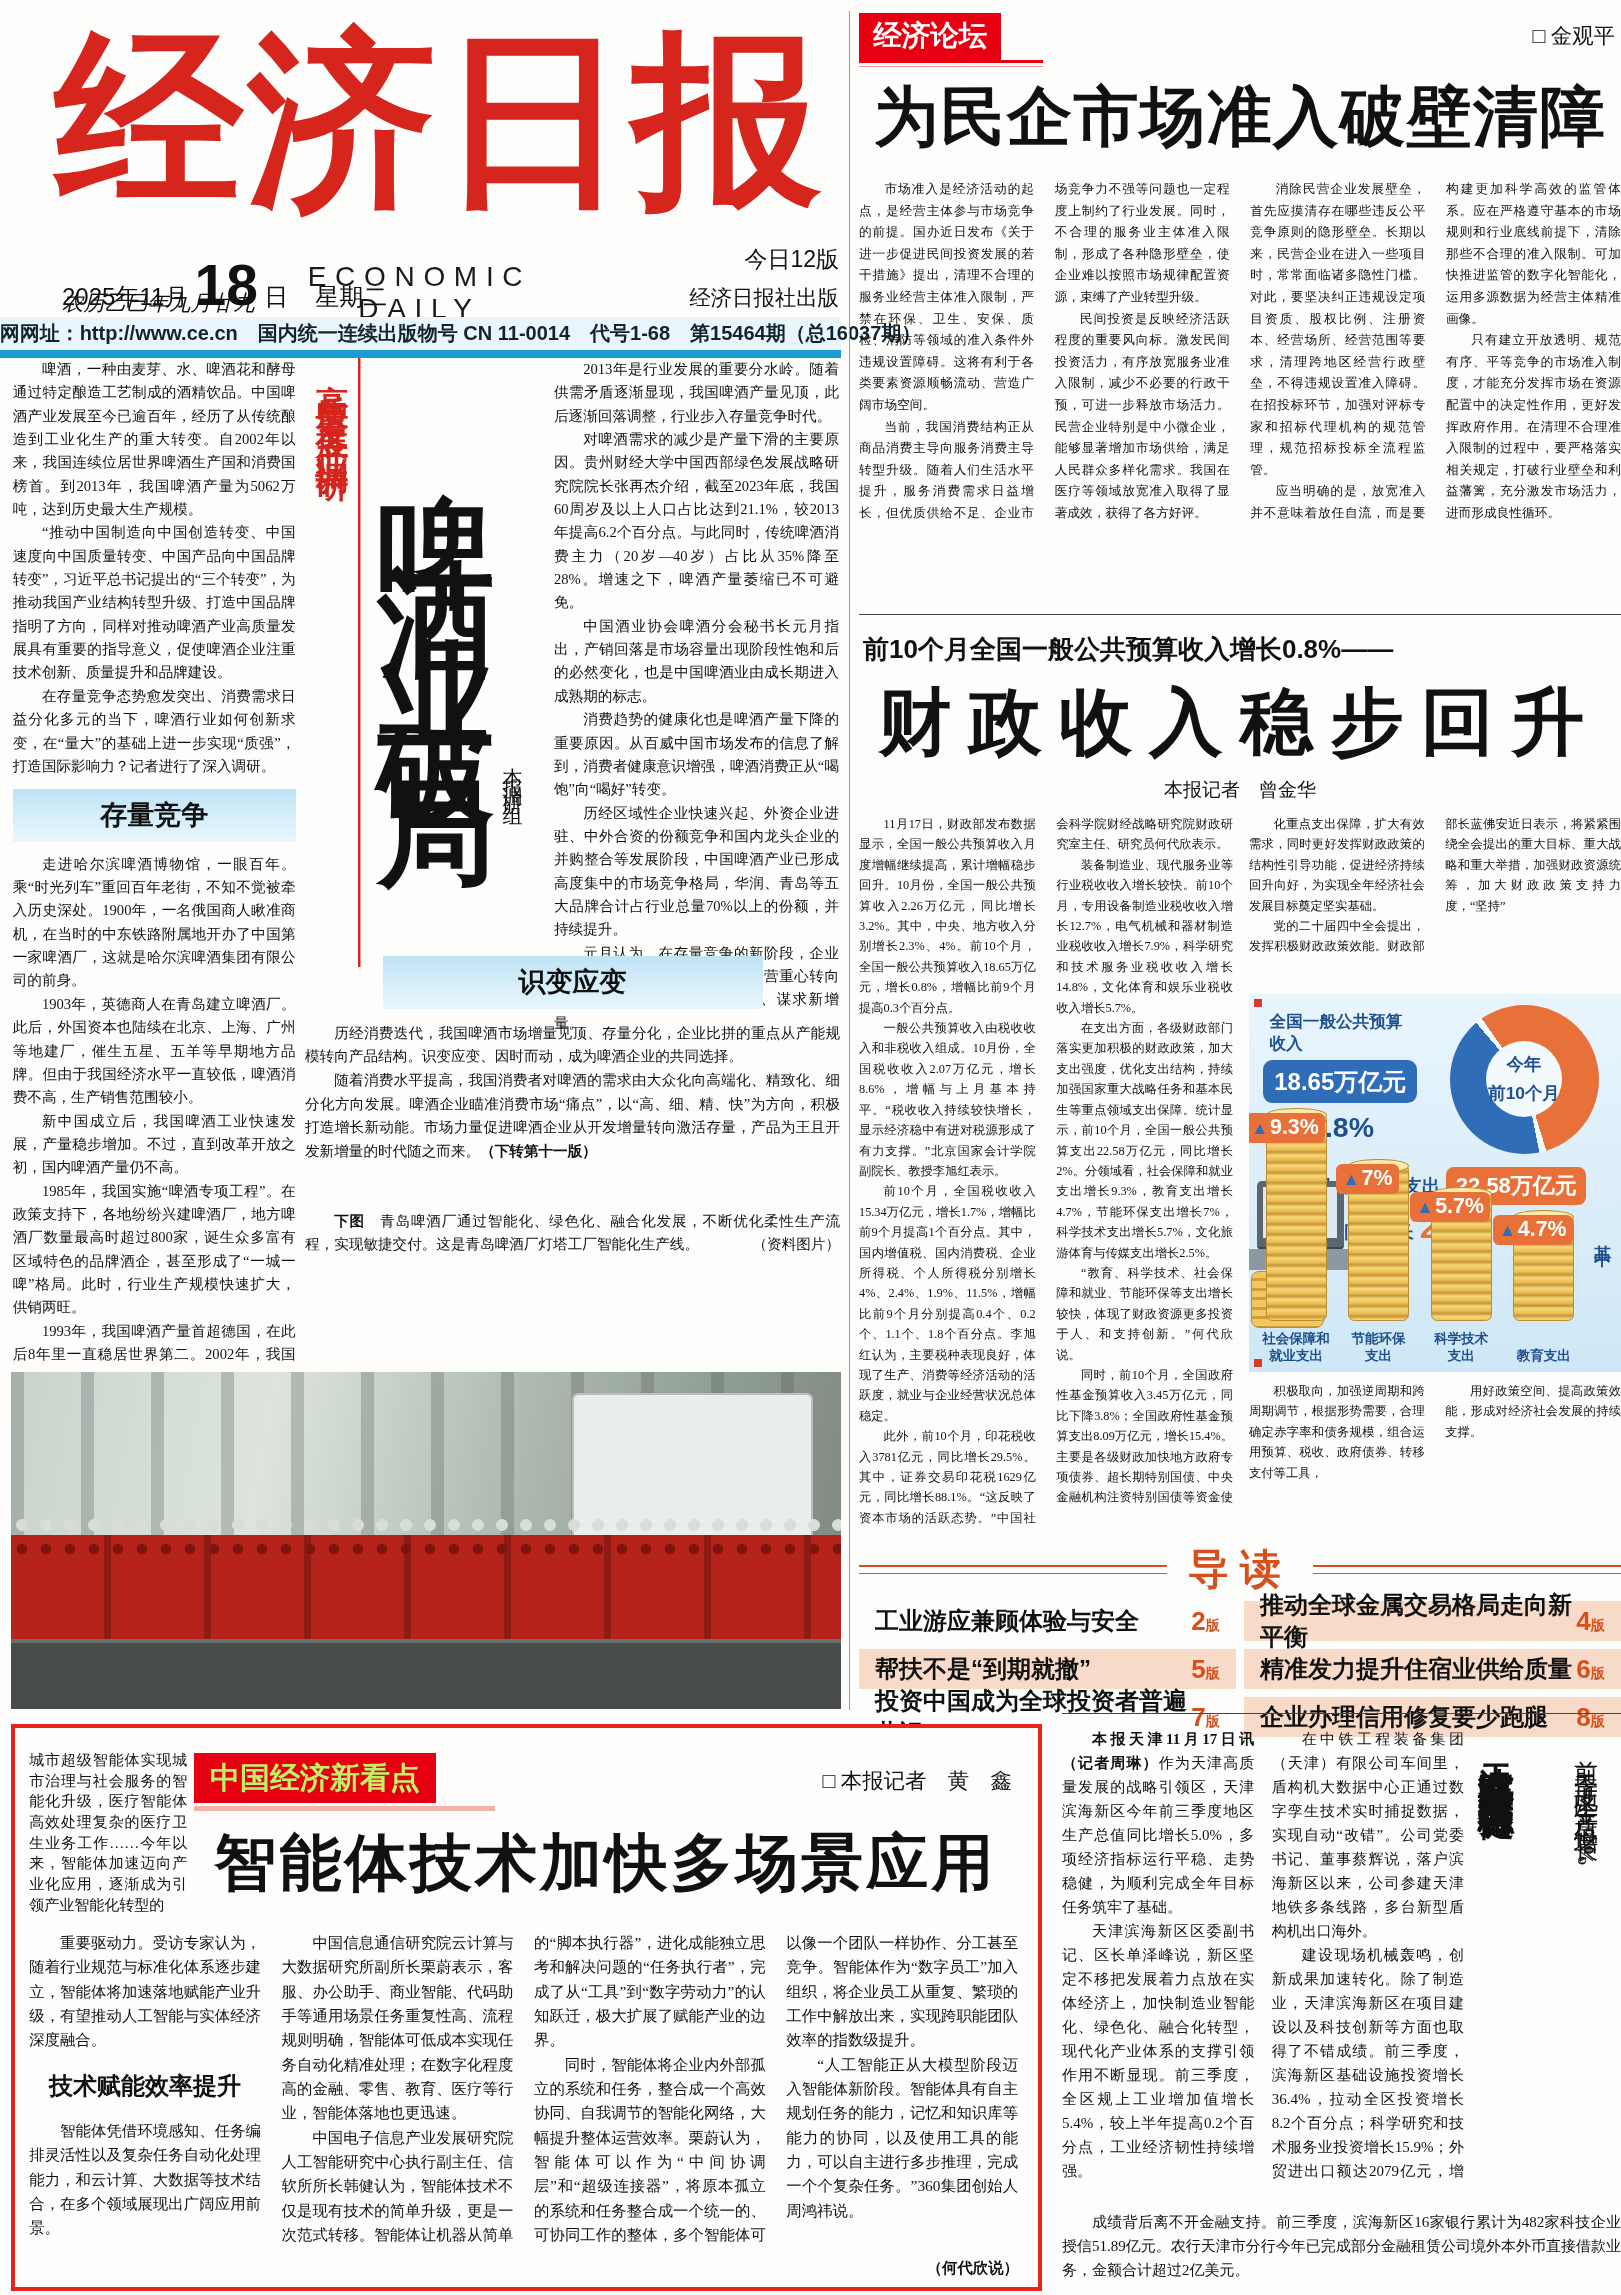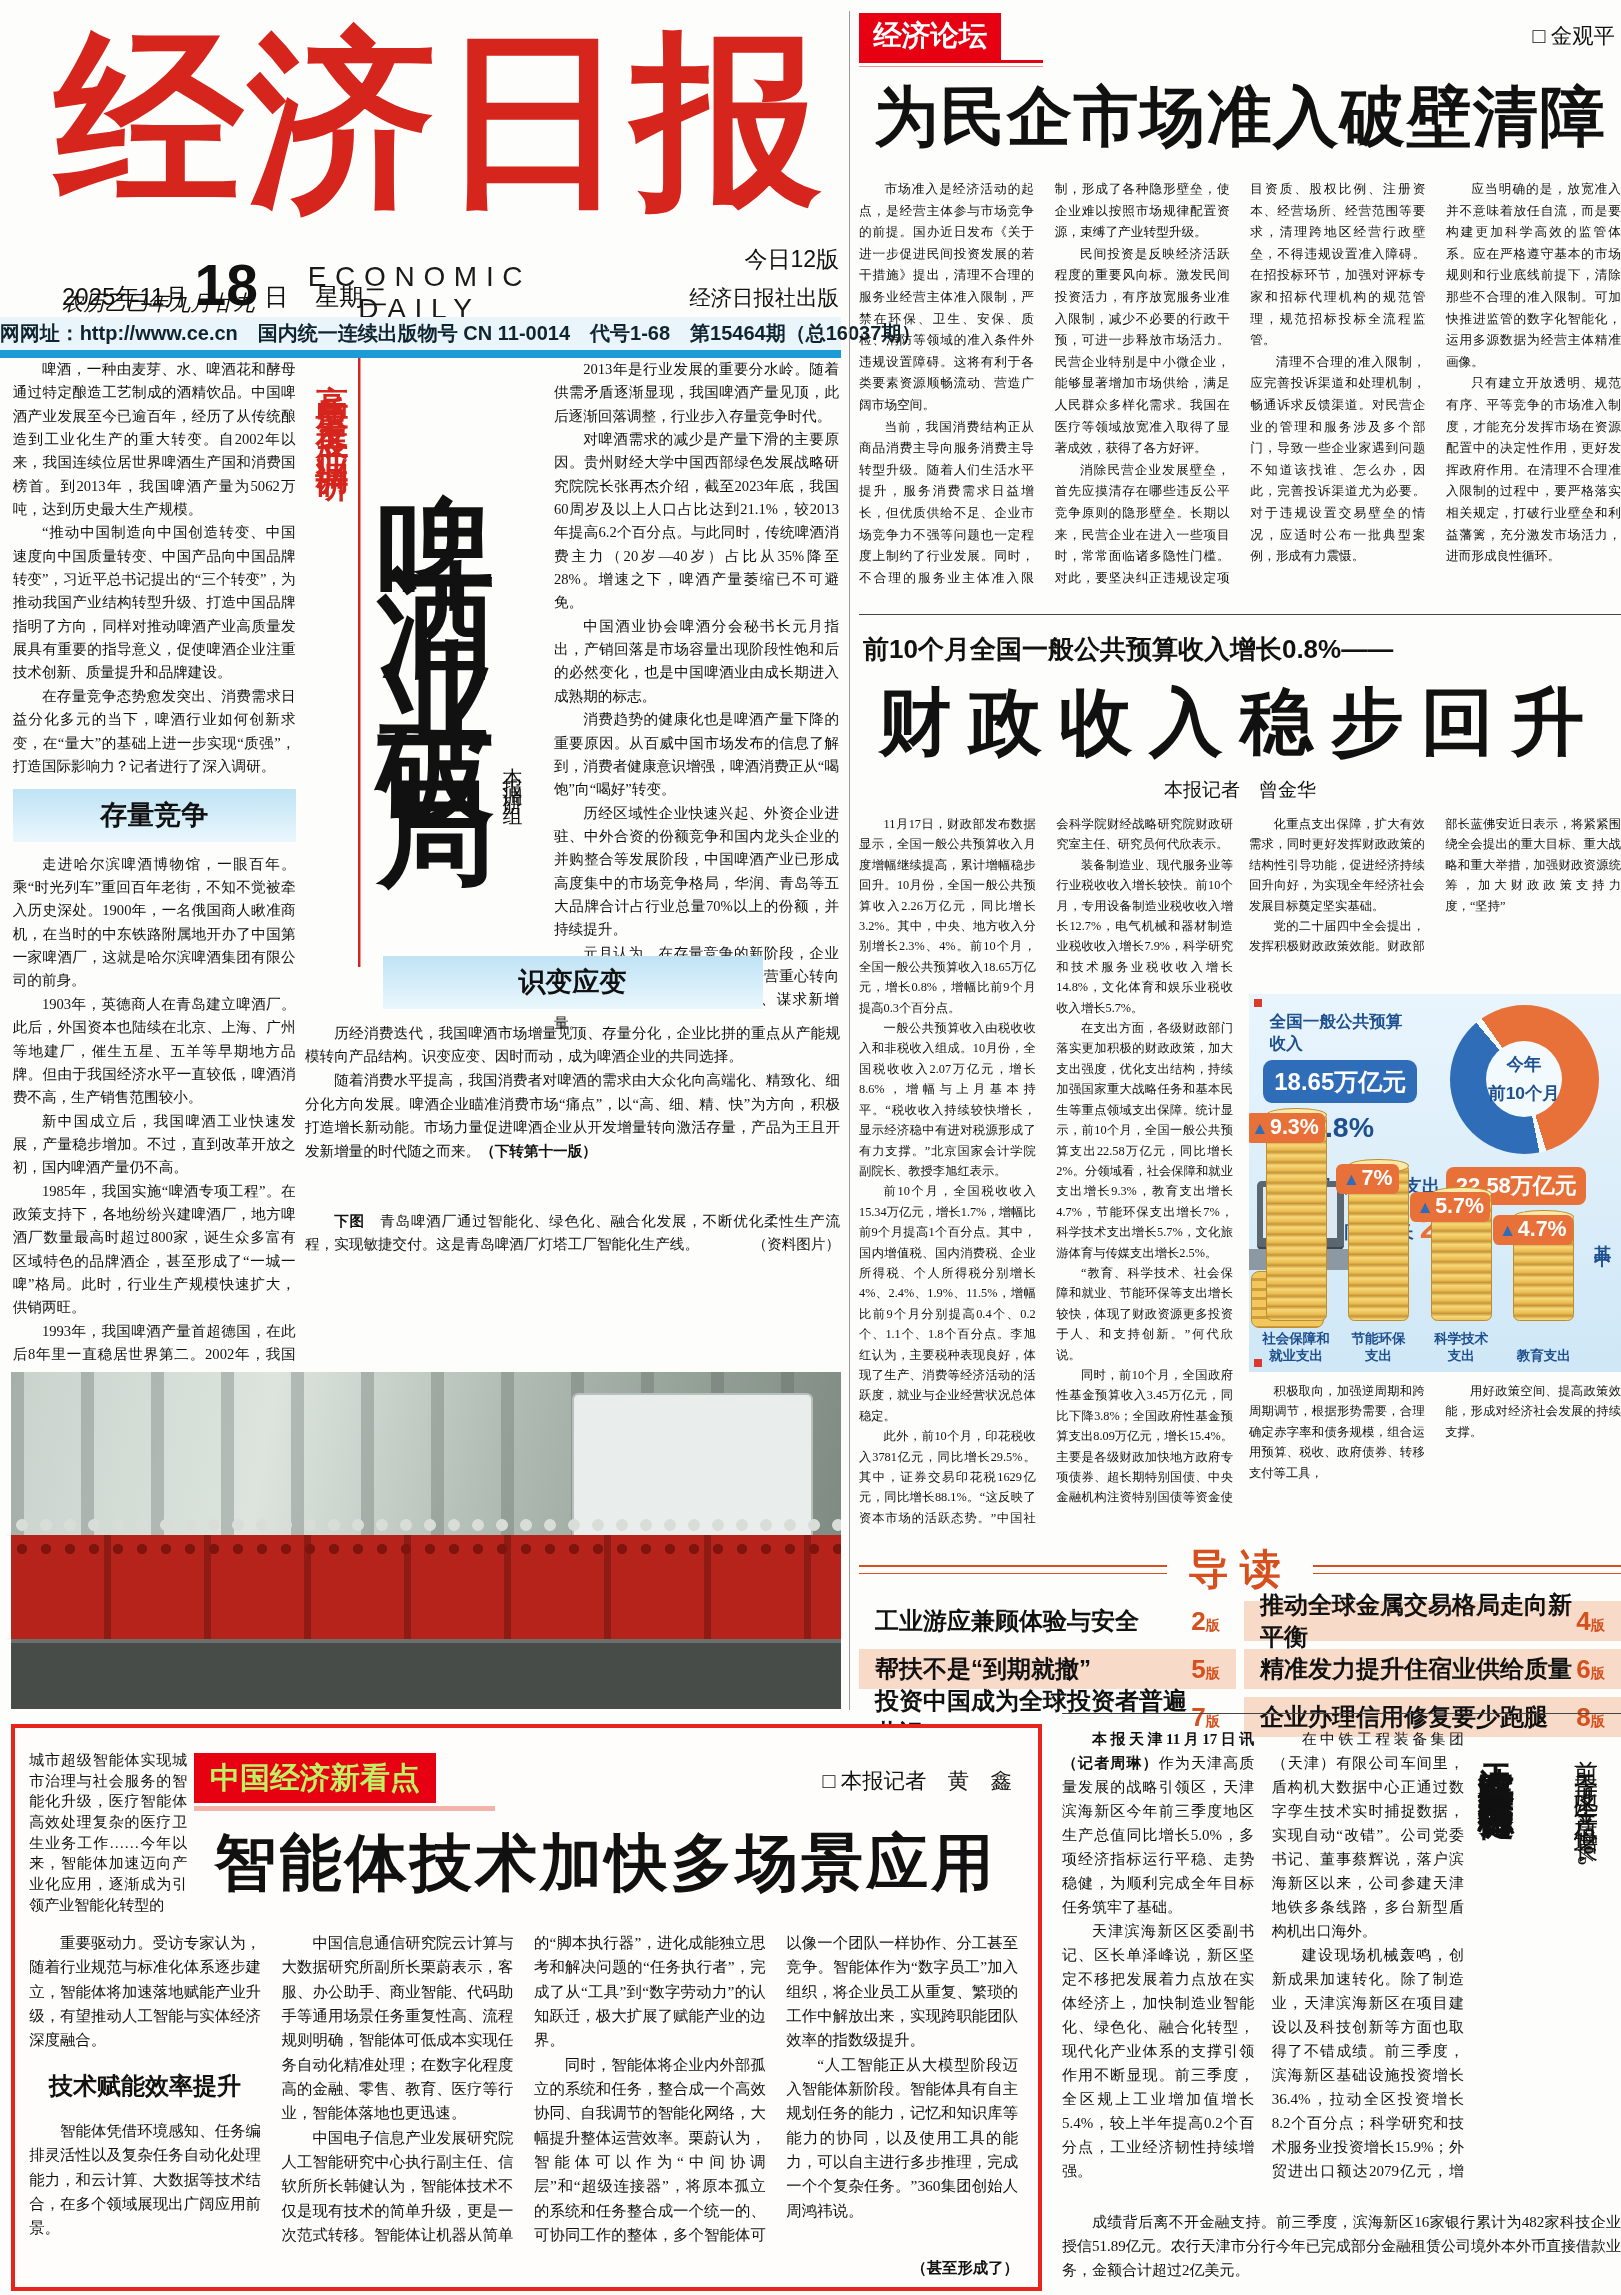--- a/index.html
+++ b/index.html
@@ -175,21 +175,20 @@
 
   <div class="abs forum-label">经济论坛</div>
   <div class="abs forum-ul"></div>
   <div class="abs forum-byline">□ 金观平</div>
   <div class="abs forum-headline">为民企市场准入破壁清障</div>
   <div class="abs forum-body col-text">
     <p>市场准入是经济活动的起点，是经营主体参与市场竞争的前提。国办近日发布《关于进一步促进民间投资发展的若干措施》提出，清理不合理的服务业经营主体准入限制，严禁在环保、卫生、安保、质检、消防等领域的准入条件外违规设置障碍。这将有利于各类要素资源顺畅流动、营造广阔市场空间。</p>
     <p>当前，我国消费结构正从商品消费主导向服务消费主导转型升级。随着人们生活水平提升，服务消费需求日益增长，但优质供给不足、企业市场竞争力不强等问题也一定程度上制约了行业发展。同时，不合理的服务业主体准入限制，形成了各种隐形壁垒，使企业难以按照市场规律配置资源，束缚了产业转型升级。</p>
     <p>民间投资是反映经济活跃程度的重要风向标。激发民间投资活力，有序放宽服务业准入限制，减少不必要的行政干预，可进一步释放市场活力。民营企业特别是中小微企业，能够显著增加市场供给，满足人民群众多样化需求。我国在医疗等领域放宽准入取得了显著成效，获得了各方好评。</p>
     <p>消除民营企业发展壁垒，首先应摸清存在哪些违反公平竞争原则的隐形壁垒。长期以来，民营企业在进入一些项目时，常常面临诸多隐性门槛。对此，要坚决纠正违规设定项目资质、股权比例、注册资本、经营场所、经营范围等要求，清理跨地区经营行政壁垒，不得违规设置准入障碍。在招投标环节，加强对评标专家和招标代理机构的规范管理，规范招标投标全流程监管。</p>
-    <p>清理不合理的准入限制，应完善投诉渠道和处理机制，畅通诉求反馈渠道。对民营企业的管理和服务涉及多个部门，导致一些企业家遇到问题不知道该找谁、怎么办，因此，完善投诉渠道尤为必要。对于违规设置交易壁垒的情况，应适时公布一批典型案例，形成有力震慑。</p>
     <p>应当明确的是，放宽准入并不意味着放任自流，而是要构建更加科学高效的监管体系。应在严格遵守基本的市场规则和行业底线前提下，清除那些不合理的准入限制。可加快推进监管的数字化智能化，运用多源数据为经营主体精准画像。</p>
     <p>只有建立开放透明、规范有序、平等竞争的市场准入制度，才能充分发挥市场在资源配置中的决定性作用，更好发挥政府作用。在清理不合理准入限制的过程中，要严格落实相关规定，打破行业壁垒和利益藩篱，充分激发市场活力，进而形成良性循环。</p>
   </div>
   <div class="abs hr1"></div>
 
   <div class="abs fiscal-kicker">前10个月全国一般公共预算收入增长0.8%——</div>
   <div class="abs fiscal-headline">财政收入稳步回升</div>
   <div class="abs fiscal-byline">本报记者　曾金华</div>
   <div class="abs fiscal-body">
     <div class="fis-left col-text">
@@ -357,21 +356,21 @@
     <div class="agent-body col-text">
       <p>重要驱动力。受访专家认为，随着行业规范与标准化体系逐步建立，智能体将加速落地赋能产业升级，有望推动人工智能与实体经济深度融合。</p>
       <h4>技术赋能效率提升</h4>
       <p>智能体凭借环境感知、任务编排灵活性以及复杂任务自动化处理能力，和云计算、大数据等技术结合，在多个领域展现出广阔应用前景。</p>
       <p>中国信息通信研究院云计算与大数据研究所副所长栗蔚表示，客服、办公助手、商业智能、代码助手等通用场景任务重复性高、流程规则明确，智能体可低成本实现任务自动化精准处理；在数字化程度高的金融、零售、教育、医疗等行业，智能体落地也更迅速。</p>
       <p>中国电子信息产业发展研究院人工智能研究中心执行副主任、信软所所长韩健认为，智能体技术不仅是现有技术的简单升级，更是一次范式转移。智能体让机器从简单的“脚本执行器”，进化成能独立思考和解决问题的“任务执行者”，完成了从“工具”到“数字劳动力”的认知跃迁，极大扩展了赋能产业的边界。</p>
       <p>同时，智能体将企业内外部孤立的系统和任务，整合成一个高效协同、自我调节的智能化网络，大幅提升整体运营效率。栗蔚认为，智能体可以作为“中间协调层”和“超级连接器”，将原本孤立的系统和任务整合成一个统一的、可协同工作的整体，多个智能体可以像一个团队一样协作、分工甚至竞争。智能体作为“数字员工”加入组织，将企业员工从重复、繁琐的工作中解放出来，实现跨职能团队效率的指数级提升。</p>
       <p>“人工智能正从大模型阶段迈入智能体新阶段。智能体具有自主规划任务的能力，记忆和知识库等能力的协同，以及使用工具的能力，可以自主进行多步推理，完成一个个复杂任务。”360集团创始人周鸿祎说。</p>
 
     </div>
-    <div class="agent-jump">（甚至形成了）</div>
+    <div class="agent-jump">（何代欣说）</div>
   </div>
 
   <div class="abs hr2"></div>
   <div class="abs tj-cols col-text">
     <p><span class="lead">本报天津11月17日讯（记者周琳）</span><span>作为天津高质量发展的战略引领区，天津滨海新区今年前三季度地区生产总值同比增长5.0%，多项经济指标运行平稳、走势稳健，为顺利完成全年目标任务筑牢了基础。</span></p>
     <p>天津滨海新区区委副书记、区长单泽峰说，新区坚定不移把发展着力点放在实体经济上，加快制造业智能化、绿色化、融合化转型，现代化产业体系的支撑引领作用不断显现。前三季度，全区规上工业增加值增长5.4%，较上半年提高0.2个百分点，工业经济韧性持续增强。</p>
     <p>在中铁工程装备集团（天津）有限公司车间里，盾构机大数据中心正通过数字孪生技术实时捕捉数据，实现自动“改错”。公司党委书记、董事蔡辉说，落户滨海新区以来，公司参建天津地铁多条线路，多台新型盾构机出口海外。</p>
     <p>建设现场机械轰鸣，创新成果加速转化。除了制造业，天津滨海新区在项目建设以及科技创新等方面也取得了不错成绩。前三季度，滨海新区基础设施投资增长36.4%，拉动全区投资增长8.2个百分点；科学研究和技术服务业投资增长15.9%；外贸进出口额达2079亿元，增长15%，占全市比重较上半年提高5个百分点。</p>
   </div>
   <div class="abs tj-headline">天津滨海新区经济发展态势稳健</div>

